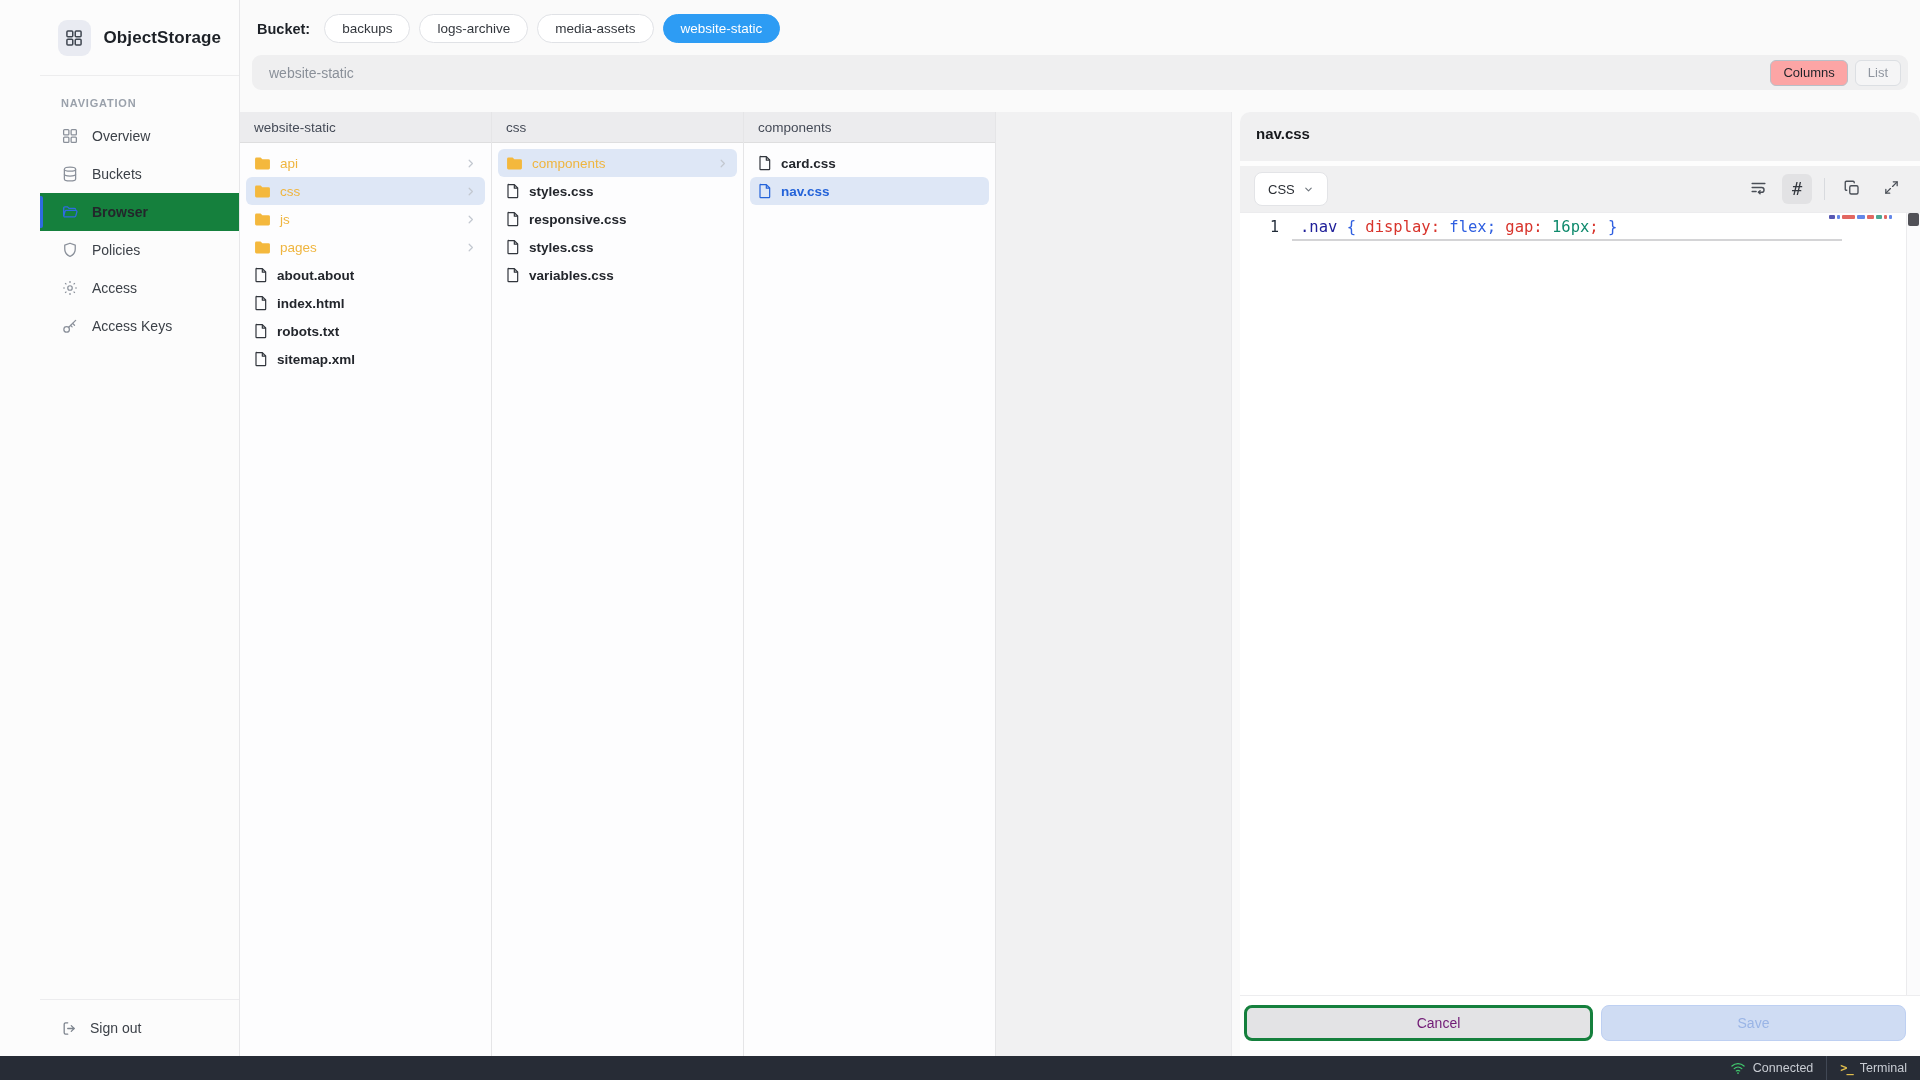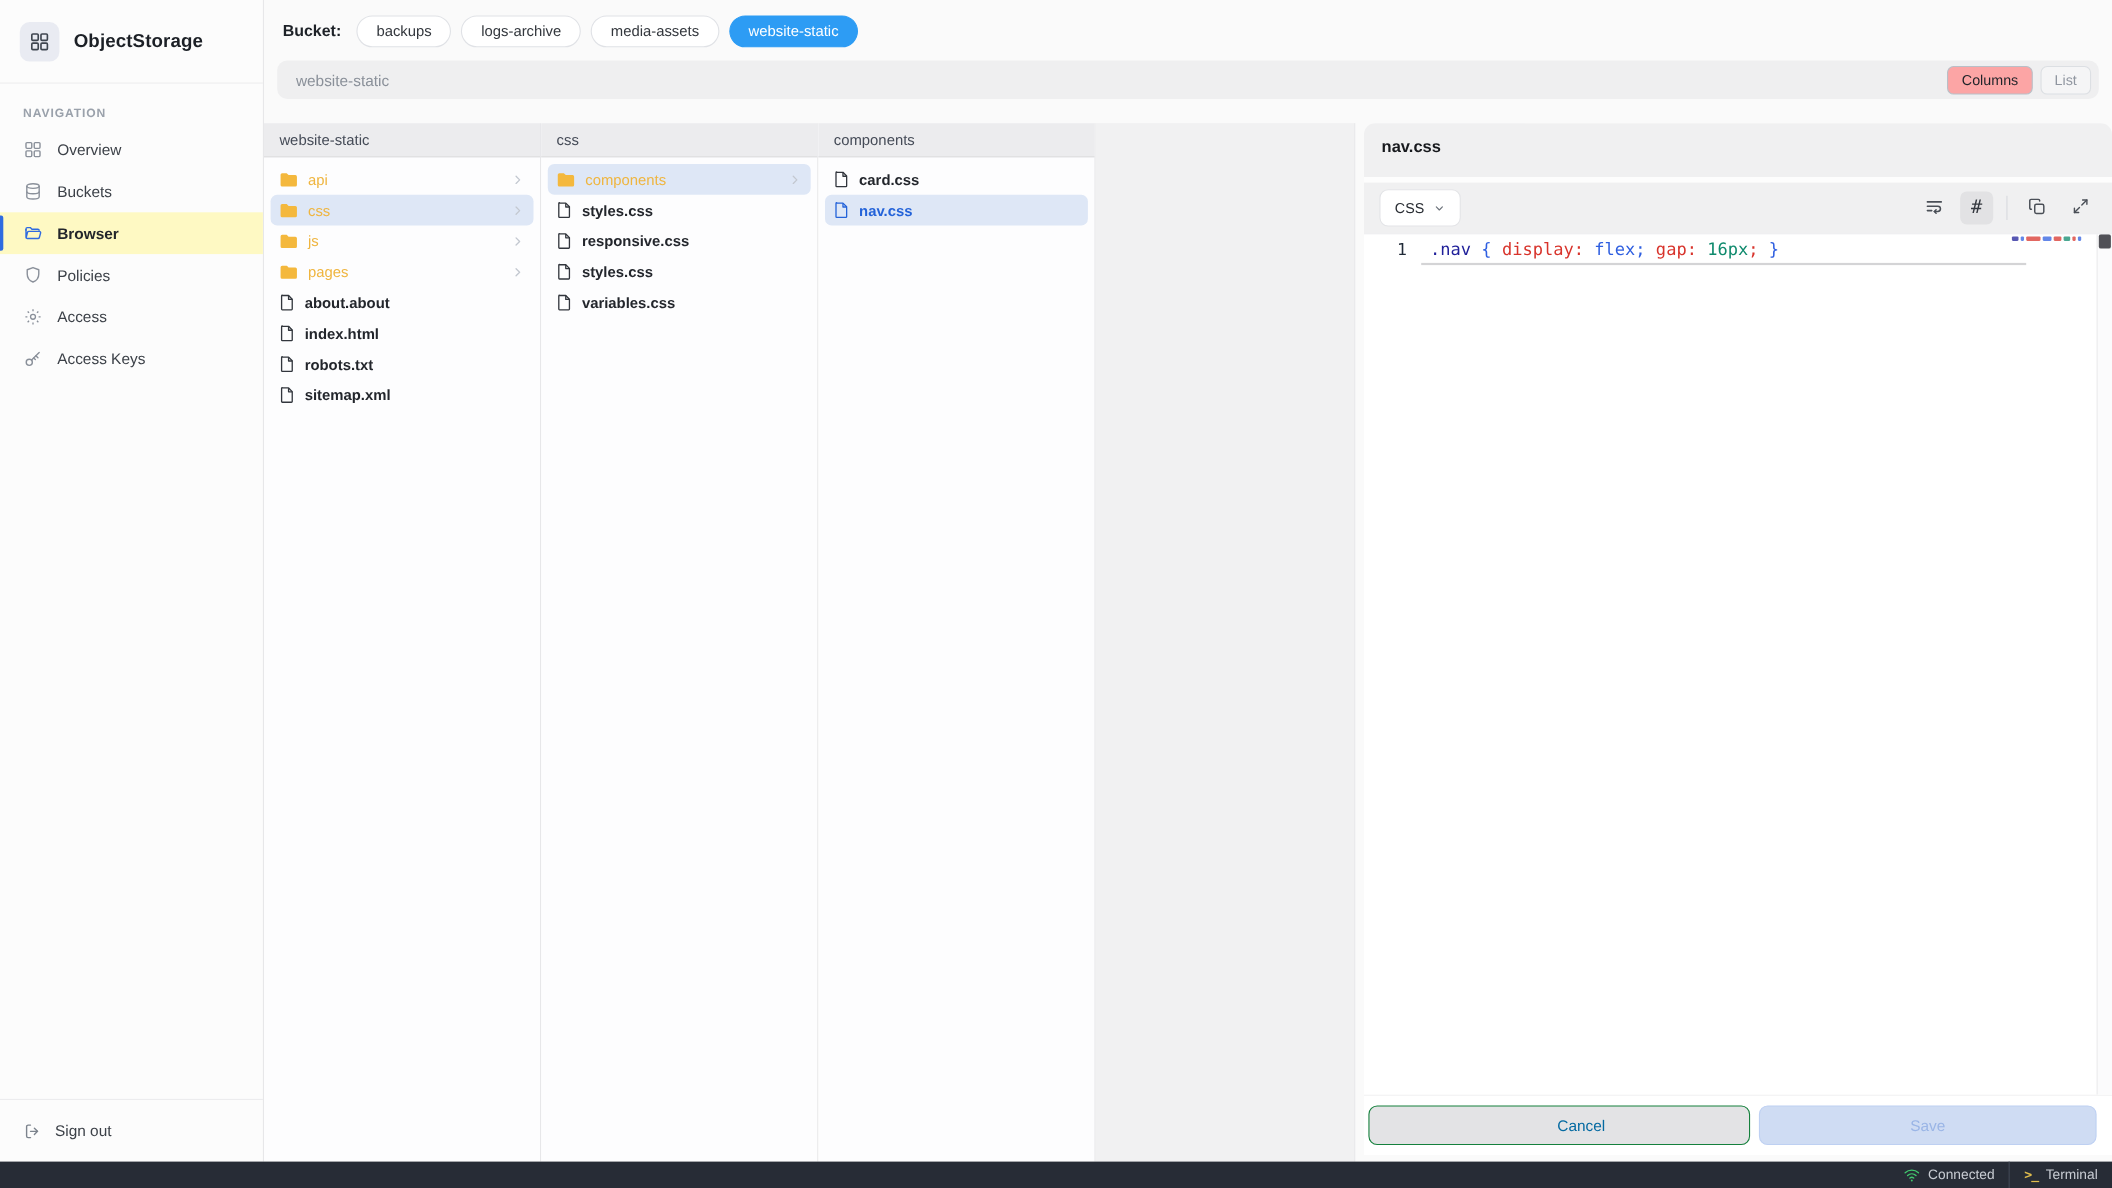--- a/index.html
+++ b/index.html
@@ -2,29 +2,29 @@
 <html><head>
 <meta charset="utf-8">
 <style>
   * { margin:0; padding:0; box-sizing:border-box; }
   html,body { width:1920px; height:1080px; overflow:hidden; }
   body { font-family:"Liberation Sans", sans-serif; background:#fafafa; color:#23262c; }
   .screen { position:relative; width:1920px; height:1080px; background:#fafafa; }
 
   
   .sidebar { position:absolute; left:0; top:0; width:240px; bottom:24px; background:#fcfcfc;
-             border-right:1px solid #e7e7e9; display:flex; flex-direction:column; }
+             border-right:1px solid #e7e7e9; display:flex; flex-direction:column;padding-left:40px; }
   .logo-row { display:flex; align-items:center; gap:13px; padding:20px 18px 19px 18px; border-bottom:1px solid #ededee; }
   .logo-badge { width:36px; height:36px; background:#e9ebf2; border-radius:9px; display:flex; align-items:center; justify-content:center; color:#3f4650; }
   .logo-text { font-size:17px; font-weight:bold; color:#1c2026; letter-spacing:.1px; }
   .nav-label { margin:21px 0 8px 21px; font-size:11px; font-weight:bold; color:#9aa1ab; letter-spacing:.8px; }
   .nav-item { position:relative; height:38px; display:flex; align-items:center; gap:13px; padding-left:21px;
               font-size:14px; color:#3c4148; cursor:pointer; }
   .nav-item .ic { color:#8a909a; display:flex; }
-  .nav-item.active { background:#fef9c3; color:#23262b; font-weight:bold; }
+  .nav-item.active { background:#15803d; color:#23262b; font-weight:bold; }
   .nav-item.active .ic { color:#2f6be0; }
   .nav-item.active::before { content:""; position:absolute; left:0; top:3px; bottom:3px; width:3px; background:#2f6be0; border-radius:0 2px 2px 0; }
   .signout-row { margin-top:auto; border-top:1px solid #ececee; height:57px; display:flex; align-items:center; gap:12px;
                  padding-left:21px; font-size:14px; color:#3c4148; cursor:pointer; }
   .signout-row .ic { color:#7c838d; display:flex; }
 
   
   .statusbar { position:absolute; left:0; right:0; bottom:0; height:24px; background:#272c36; display:flex;
                align-items:center; justify-content:flex-end; font-size:12.5px; color:#c8ccd3; }
   .status-item { display:flex; align-items:center; gap:7px; padding:0 13px; height:100%; cursor:default; }
@@ -89,21 +89,21 @@
   .line-row { display:flex; align-items:baseline; padding-top:5px; }
   .gutter { width:52px; flex:none; text-align:right; padding-right:13px; color:#1f2937; font-size:15px; }
   .code-area { width:550px; padding:0 0 3px 8px; border-bottom:2px solid #d4d4d6; white-space:pre; cursor:text; }
   .minimap { position:absolute; top:2px; right:28px; display:flex; gap:2px; align-items:center; }
   .minimap i { display:block; height:4px; border-radius:1px; opacity:.75; }
   .vtrack { position:absolute; top:-1px; right:0; width:14px; height:785px; background:#fbfbfc; border-left:1px solid #ebebed; }
   .vthumb { margin:1px 1px 0 1px; height:13px; background:#515157; border-radius:2px; cursor:pointer; }
 
   .editor-footer { flex:none; border-top:1px solid #ededef; padding:9px 14px 9px 4px; display:flex; gap:8px; background:#ffffff; }
   .btn { flex:1; height:36px; border-radius:8px; font-size:14px; font-family:inherit; cursor:pointer; }
-  .btn-cancel { background:#e3e3e5; border:1px solid #15803d; color:#0369a1;padding-left:40px; }
+  .btn-cancel { background:#e3e3e5; border:3px solid #15803d; color:#701a75;padding-left:40px; }
   .btn-save { background:#cfdcf3; border:1px solid #bed0f2; color:#9ab5e6; cursor:default; }
 </style>
 </head>
 <body>
 
 <div class="screen">
 
   <aside class="sidebar">
     <div class="logo-row">
       <span class="logo-badge">

